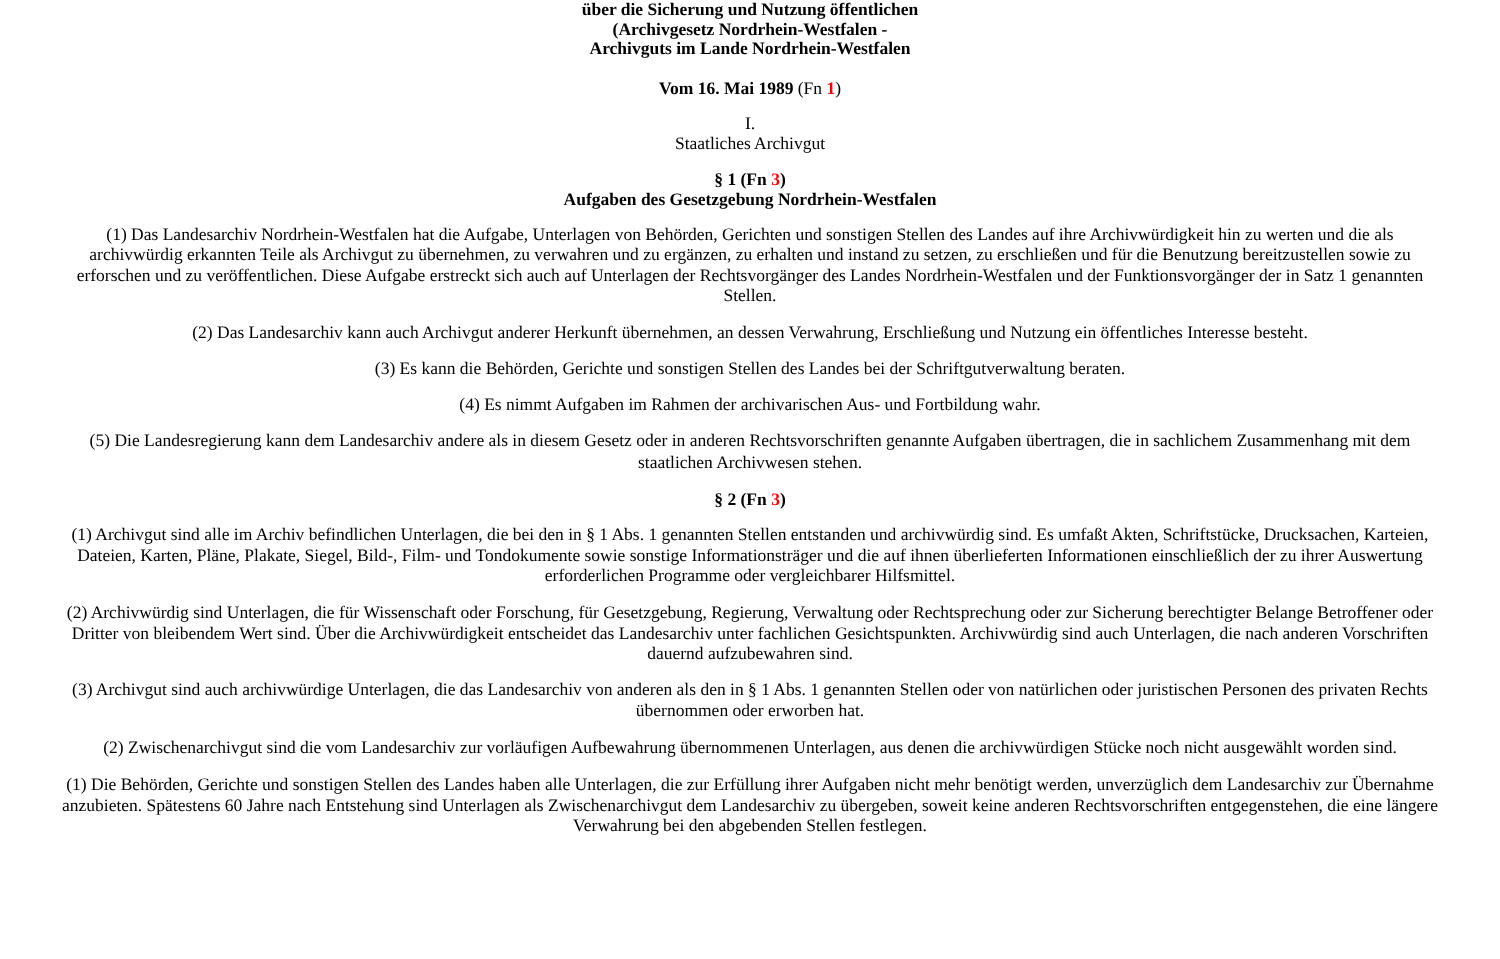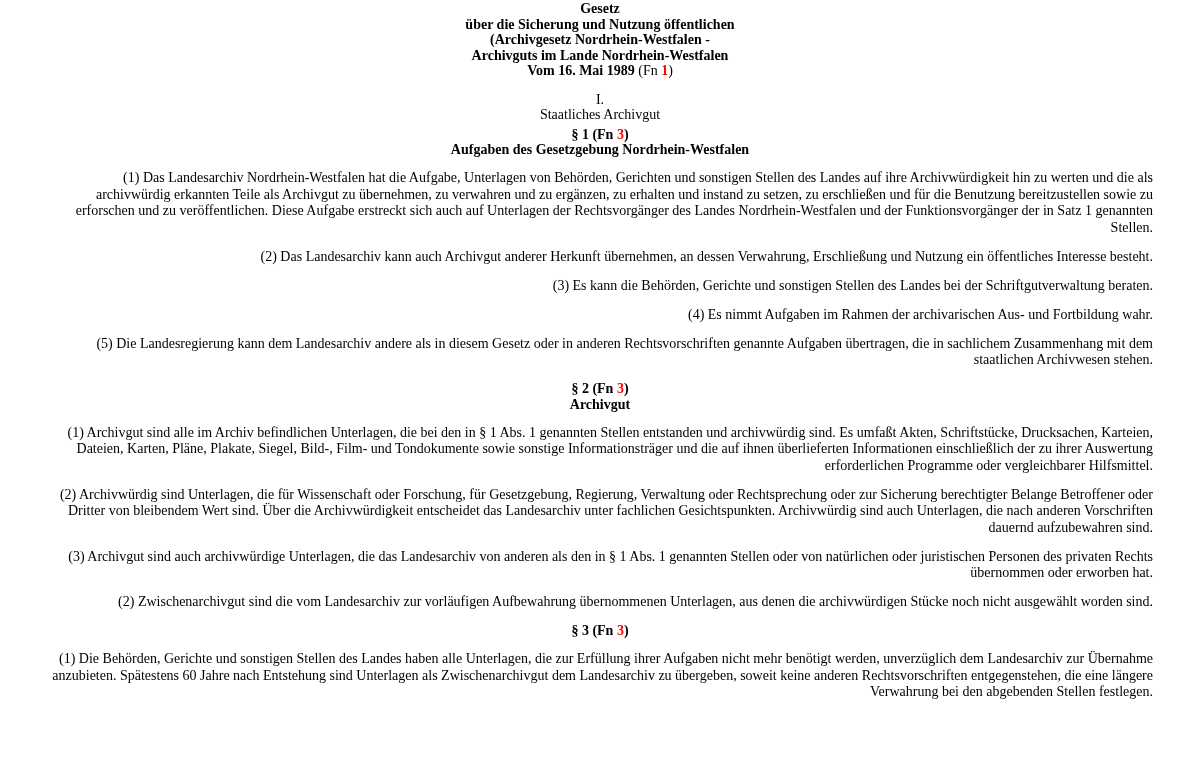--- a/index.html
+++ b/index.html
@@ -15,52 +15,52 @@
     padding: 1px 47px 10px 47px;
     font-family: "Liberation Serif", "DejaVu Serif", serif;
     font-size: 14px;
   }
   .centered { text-align: center; }
   .doc-title {
     font-weight: bold;
     line-height: 15.5px;
   }
   .date-line {
+    margin-top: 16px;
     line-height: 15.5px;
     font-weight: bold;
   }
   .date-line .fn-plain { font-weight: normal; }
   .part-block {
     margin-top: 13px;
     line-height: 15.5px;
     font-weight: normal;
   }
   .sec-heading {
-    margin-top: 4px;
+    margin-top: 14px;
     line-height: 15.5px;
     font-weight: bold;
   }
   .fn-num {
     color: #ff0000;
     font-weight: bold;
     text-decoration: none;
     cursor: pointer;
   }
   p.law {
     margin: 12.5px 0;
     line-height: 16.5px;
-    text-align: right;
+    text-align: center;
   }
   .title-line { display: block; }
 </style>
 </head>
 <body>
 
 <div class="centered doc-title">
-  <span class="title-line">Gesetz</span>
   <span class="title-line">über die Sicherung und Nutzung öffentlichen</span>
   <span class="title-line">(Archivgesetz Nordrhein-Westfalen -</span>
   <span class="title-line">Archivguts im Lande Nordrhein-Westfalen</span>
 </div>
 
 <div class="centered date-line">
   <span>Vom 16. Mai 1989 </span><span class="fn-plain">(Fn </span><a class="fn-num">1</a><span class="fn-plain">)</span>
 </div>
 
 <div class="centered part-block">
@@ -74,25 +74,23 @@
 </div>
 
 <p class="law">(1) Das Landesarchiv Nordrhein-Westfalen hat die Aufgabe, Unterlagen von Behörden, Gerichten und sonstigen Stellen des Landes auf ihre Archivwürdigkeit hin zu werten und die als archivwürdig erkannten Teile als Archivgut zu übernehmen, zu verwahren und zu ergänzen, zu erhalten und instand zu setzen, zu erschließen und für die Benutzung bereitzustellen sowie zu erforschen und zu veröffentlichen. Diese Aufgabe erstreckt sich auch auf Unterlagen der Rechtsvorgänger des Landes Nordrhein-Westfalen und der Funktionsvorgänger der in Satz 1 genannten Stellen.</p>
 <p class="law">(2) Das Landesarchiv kann auch Archivgut anderer Herkunft übernehmen, an dessen Verwahrung, Erschließung und Nutzung ein öffentliches Interesse besteht.</p>
 <p class="law">(3) Es kann die Behörden, Gerichte und sonstigen Stellen des Landes bei der Schriftgutverwaltung beraten.</p>
 <p class="law">(4) Es nimmt Aufgaben im Rahmen der archivarischen Aus- und Fortbildung wahr.</p>
 <p class="law">(5) Die Landesregierung kann dem Landesarchiv andere als in diesem Gesetz oder in anderen Rechtsvorschriften genannte Aufgaben übertragen, die in sachlichem Zusammenhang mit dem staatlichen Archivwesen stehen.</p>
 
 <div class="centered sec-heading">
   <span class="title-line"><span>§ 2 (Fn </span><a class="fn-num">3</a><span>)</span></span>
-  <span class="title-line">Archivgut</span>
 </div>
 
 <p class="law">(1) Archivgut sind alle im Archiv befindlichen Unterlagen, die bei den in § 1 Abs. 1 genannten Stellen entstanden und archivwürdig sind. Es umfaßt Akten, Schriftstücke, Drucksachen, Karteien, Dateien, Karten, Pläne, Plakate, Siegel, Bild-, Film- und Tondokumente sowie sonstige Informationsträger und die auf ihnen überlieferten Informationen einschließlich der zu ihrer Auswertung erforderlichen Programme oder vergleichbarer Hilfsmittel.</p>
 <p class="law">(2) Archivwürdig sind Unterlagen, die für Wissenschaft oder Forschung, für Gesetzgebung, Regierung, Verwaltung oder Rechtsprechung oder zur Sicherung berechtigter Belange Betroffener oder Dritter von bleibendem Wert sind. Über die Archivwürdigkeit entscheidet das Landesarchiv unter fachlichen Gesichtspunkten. Archivwürdig sind auch Unterlagen, die nach anderen Vorschriften dauernd aufzubewahren sind.</p>
 <p class="law">(3) Archivgut sind auch archivwürdige Unterlagen, die das Landesarchiv von anderen als den in § 1 Abs. 1 genannten Stellen oder von natürlichen oder juristischen Personen des privaten Rechts übernommen oder erworben hat.</p>
 <p class="law">(2) Zwischenarchivgut sind die vom Landesarchiv zur vorläufigen Aufbewahrung übernommenen Unterlagen, aus denen die archivwürdigen Stücke noch nicht ausgewählt worden sind.</p>
 
 <div class="centered sec-heading">
-  <span class="title-line"><span>§ 3 (Fn </span><a class="fn-num">3</a><span>)</span></span>
 </div>
 
 <p class="law">(1) Die Behörden, Gerichte und sonstigen Stellen des Landes haben alle Unterlagen, die zur Erfüllung ihrer Aufgaben nicht mehr benötigt werden, unverzüglich dem Landesarchiv zur Übernahme anzubieten. Spätestens 60 Jahre nach Entstehung sind Unterlagen als Zwischenarchivgut dem Landesarchiv zu übergeben, soweit keine anderen Rechtsvorschriften entgegenstehen, die eine längere Verwahrung bei den abgebenden Stellen festlegen.</p>
 
 </body></html>

